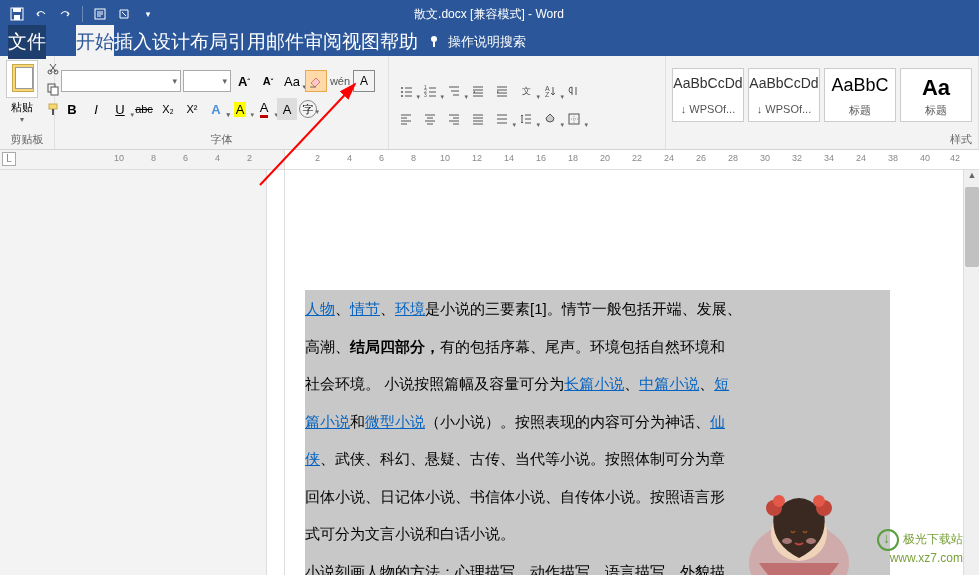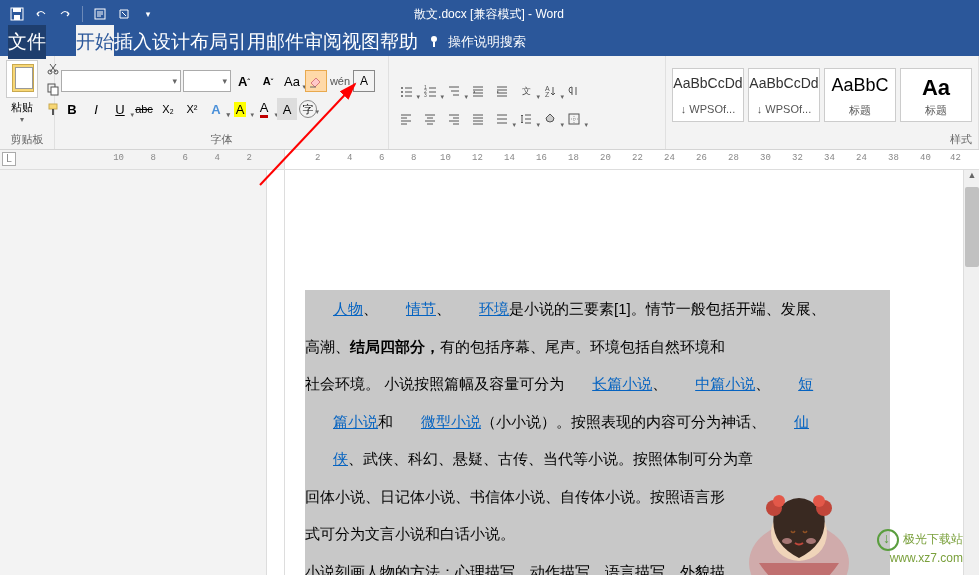--- a/index.html
+++ b/index.html
@@ -49,30 +49,30 @@
   .style-items { display: flex; gap: 4px; }
   .style-card { width: 72px; height: 54px; border: 1px solid #ccc; background: #fff; text-align: center; padding-top: 6px; font-size: 12px; cursor: pointer; }
   .style-card .preview { font-size: 14px; color: #333; height: 24px; }
   .style-card .name { font-size: 11px; color: #555; margin-top: 4px; }
   .style-card.title .preview { font-size: 18px; color: #000; }
   .style-card.aa .preview { font-size: 22px; color: #000; font-weight: bold; }
   
   .ruler-area { height: 20px; background: #fff; border-bottom: 1px solid #ddd; display: flex; }
   .ruler-left { width: 285px; background: #f3f3f3; border-right: 1px solid #ddd; position: relative; font-size: 9px; color: #888; }
   .ruler-main { flex: 1; background: #fff; position: relative; font-size: 9px; color: #888; }
-  .ruler-tick { position: absolute; top: 3px; font-size: 9px; font-family: Liberation Mono, monospace; }
+  .ruler-tick { position: absolute; top: 3px; font-size: 9px; }
   .ruler-tab { position: absolute; left: 2px; top: 2px; width: 14px; height: 14px; border: 1px solid #aaa; background: #fff; font-size: 10px; text-align: center; }
   
   .doc-area { display: flex; height: 433px; }
   .gutter { width: 285px; background: #f3f3f3; border-right: 1px solid #ddd; position: relative; }
   .v-ruler { position: absolute; right: 0; top: 0; width: 18px; height: 100%; background: #fff; border-left: 1px solid #ddd; }
   .page { flex: 1; background: #fff; padding: 20px 20px 0 20px; position: relative; }
   .content-sel { background: #c8c8c8; padding: 0; margin-top: 100px; line-height: 2.5; font-size: 15px; color: #000; width: 585px; position: relative; }
   .content-sel p { padding: 0; }
-  .lk { color: #0563c1; text-decoration: underline; margin-left: 28px; }
+  .lk { color: #0563c1; text-decoration: underline; }
   
   .arrow-annot { position: absolute; width: 170px; height: 120px; left: 230px; top: 70px; z-index: 10; pointer-events: none; }
   
   .watermark { position: absolute; right: 16px; bottom: 10px; font-size: 12px; color: #7aa03c; text-align: right; z-index: 20; }
   .watermark .logo { width: 22px; height: 22px; border: 2px solid #5a9e3e; border-radius: 50%; display: inline-block; vertical-align: middle; margin-right: 4px; position: relative; }
   .watermark .logo::before { content: "↓"; color: #5a9e3e; position: absolute; left: 4px; top: -1px; font-size: 14px; }
   
   .decor-img { position: absolute; right: 100px; bottom: 0; width: 160px; height: 140px; z-index: 5; opacity: 0.9; }
   .decor-img svg { width: 100%; height: 100%; }
   

